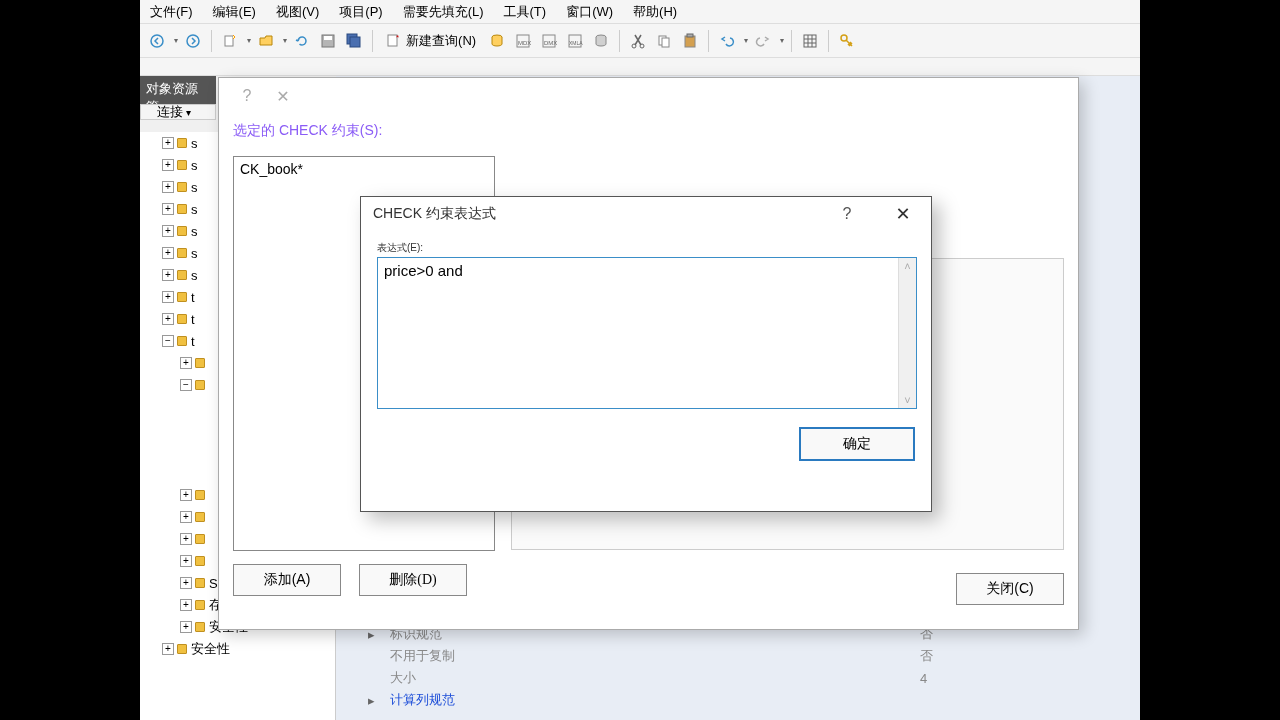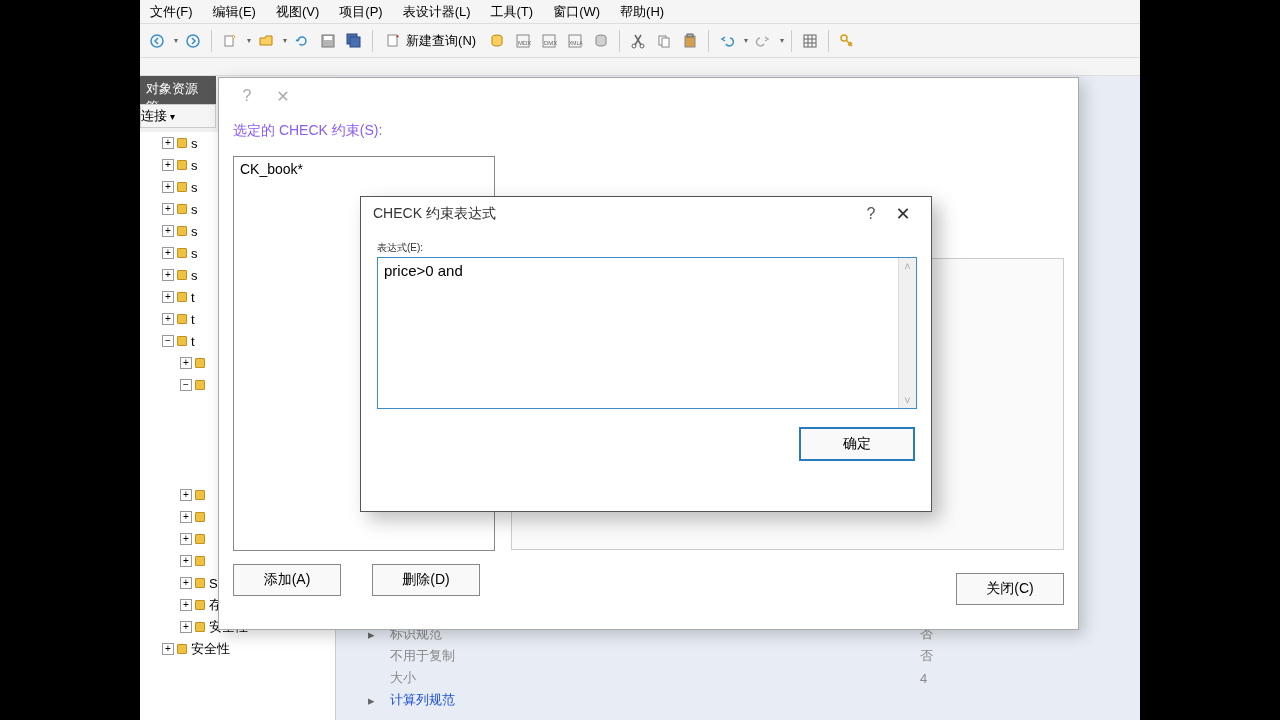--- a/index.html
+++ b/index.html
@@ -13,21 +13,21 @@
   .toolbar1 { height: 34px; background: #f5f5f5; display: flex; align-items: center; gap: 4px; padding: 0 6px; border-bottom: 1px solid #ddd;}
   .tbbtn { width: 22px; height: 22px; display: inline-flex; align-items: center; justify-content: center; border-radius: 2px; }
   .tbbtn svg { width: 16px; height: 16px; }
   .sep { width: 1px; height: 22px; background: #ccc; margin: 0 3px;}
   .newquery { display: inline-flex; align-items: center; gap: 4px; padding: 2px 6px; font-size: 13px;}
   .dropdown-arrow { font-size: 8px; color: #666; margin-left: 2px;}
   
   .toolbar2 { height: 18px; background: #f5f5f5; border-bottom: 1px solid #ddd; position: relative; overflow: hidden;}
   
   .obj-explorer-header { position: absolute; left: 0; top: 76px; width: 76px; height: 28px; background: #555; color: #fff; font-size: 13px; padding: 4px 6px; }
-  .connect-bar { position: absolute; left: 0; top: 104px; width: 76px; height: 24px; background: #f5f5f5; border: 1px solid #ccc; font-size: 13px; padding: 3px 0; display:flex; align-items:center;}
+  .connect-bar { position: absolute; left: 0; top: 104px; width: 76px; height: 16px; background: #f5f5f5; border: 1px solid #ccc; font-size: 13px; padding: 3px 16px; display:flex; align-items:center;}
   .connect-bar .arrow { font-size:10px; margin-left:3px;}
   
   .tree { position: absolute; left: 0; top: 132px; width: 196px; height: 588px; background: #fff; border-right: 1px solid #ccc; font-size: 13px; overflow: hidden;}
   .tree-item { display: flex; align-items: center; height: 22px; white-space: nowrap; }
   .tree-item .expander { width: 12px; height: 12px; border: 1px solid #999; display: inline-flex; align-items: center; justify-content: center; font-size: 10px; line-height: 8px; margin-right: 3px; background: #fff;}
   .tree-item .dot { width: 10px; height: 10px; background: #f0c040; border: 1px solid #c09020; margin-right: 4px; border-radius: 1px;}
   
   .right-bg { position: absolute; left: 196px; top: 76px; right: 0; bottom: 0; background: #e8edf5; }
   .prop-list { position: absolute; left: 220px; top: 623px; width: 760px; font-size:13px; color:#888;}
   .prop-list .prow { display:flex; height: 22px; align-items:center;}
@@ -40,26 +40,26 @@
   .dialog1 .titlebar { height: 36px; display: flex; align-items: center; padding: 0 10px; color: #888; font-size: 14px;}
   .dialog1 .titlebar .title { flex: 1;}
   .dialog1 .titlebar .help, .dialog1 .titlebar .close { width: 36px; text-align: center; font-size: 16px; color: #aaa;}
   .dialog1 .body { padding: 8px 14px;}
   .dialog1 .label1 { font-size: 14px; color: #8b5cf6; margin-bottom: 6px;}
   .dialog1 .listbox { position: absolute; left: 14px; top: 78px; width: 262px; height: 395px; border: 1px solid #888; background: #fff; padding: 4px 6px; font-size: 14px;}
   .dialog1 .descbox { position: absolute; left: 292px; top: 78px; width: 553px; height: 90px; border: 1px solid #888; padding: 4px 8px; font-size: 14px;}
   .dialog1 .propgrid { position: absolute; left: 292px; top: 180px; width: 553px; height: 292px; border: 1px solid #ccc; background: #fafafa;}
   .dialog1 .btn { position: absolute; width: 108px; height: 32px; border: 1px solid #888; background: #f9f9f9; font-size: 14px;}
   .dialog1 .btn-add { left: 14px; top: 486px;}
-  .dialog1 .btn-del { left: 153px; top: 486px;}
+  .dialog1 .btn-del { left: 140px; top: 486px; font-family: Liberation Serif, serif;}
   .dialog1 .btn-close { right: 14px; top: 495px;}
   
   
   .dialog2 { position: absolute; left: 360px; top: 196px; width: 572px; height: 316px; background: #fff; border: 1px solid #555; box-shadow: 8px 8px 18px rgba(0,0,0,0.25);}
-  .dialog2 .titlebar { height: 34px; display: flex; align-items: center; padding: 0 12px; font-size: 14px; color: #333;}
+  .dialog2 .titlebar { height: 34px; display: flex; align-items: center; padding: 0 12px; font-size: 14px; color: #333; gap: 24px;}
   .dialog2 .titlebar .title { flex: 1;}
   .dialog2 .titlebar .help { width: 32px; text-align: center; font-size: 16px; color: #555;}
   .dialog2 .titlebar .close { width: 32px; text-align: center; font-size: 18px; color: #333;}
   .dialog2 .body { padding: 10px 16px;}
   .dialog2 .lbl { font-size: 10px; color: #333; margin-bottom: 2px;}
   .dialog2 .ta-wrap { position: relative; border: 1px solid #3a8ec8; width: 540px; height: 152px; display:flex;}
   .dialog2 textarea { flex:1; border: none; resize: none; padding: 4px 6px; font-size: 15px; font-family: inherit; outline: none;}
   .dialog2 .scroll { width: 18px; background: #f0f0f0; border-left: 1px solid #ddd; display:flex; flex-direction:column; justify-content:space-between; color:#aaa; font-size:11px; align-items:center; padding:2px 0;}
   .dialog2 .btns { display: flex; justify-content: flex-end; margin-top: 18px;}
   .dialog2 .btn { width: 116px; height: 34px; border: 1px solid #888; background: #f9f9f9; font-size: 14px;}
@@ -69,21 +69,21 @@
 </style>
 </head>
 <body>
 
 <div class="app-area">
   <div class="menubar">
     <span>文件(F)</span>
     <span>编辑(E)</span>
     <span>视图(V)</span>
     <span>项目(P)</span>
-    <span>表设计器(L)</span>
+    <span>需要先填充(L)</span>
     <span>工具(T)</span>
     <span>窗口(W)</span>
     <span>帮助(H)</span>
   </div>
 
   <div class="toolbar1">
     <span class="tbbtn">
         <svg viewBox="0 0 16 16">
           <circle cx="8" cy="8" r="6" fill="none" stroke="#3a8ec8" stroke-width="1.5"></circle>
           <path d="M9 5l-3 3 3 3" stroke="#3a8ec8" fill="none" stroke-width="1.5"></path>

